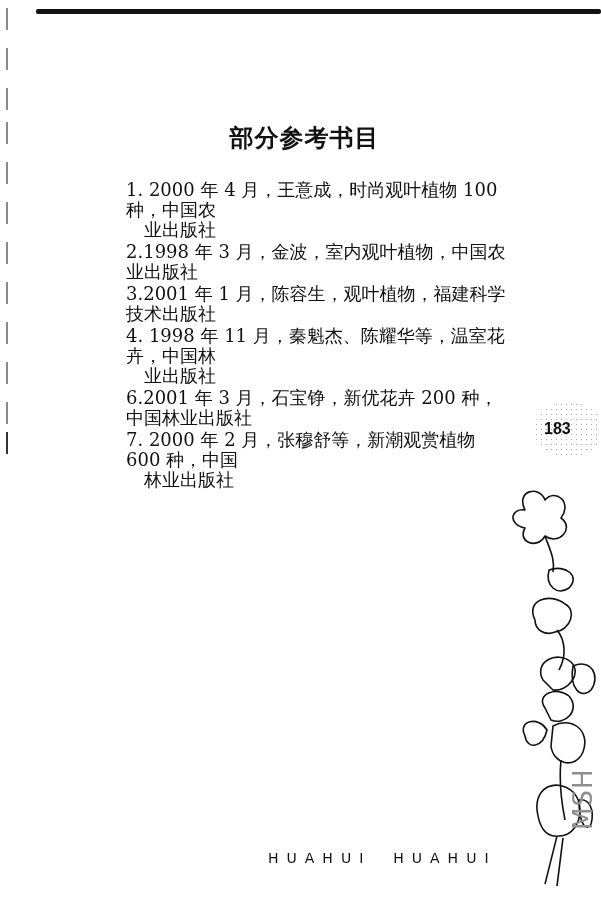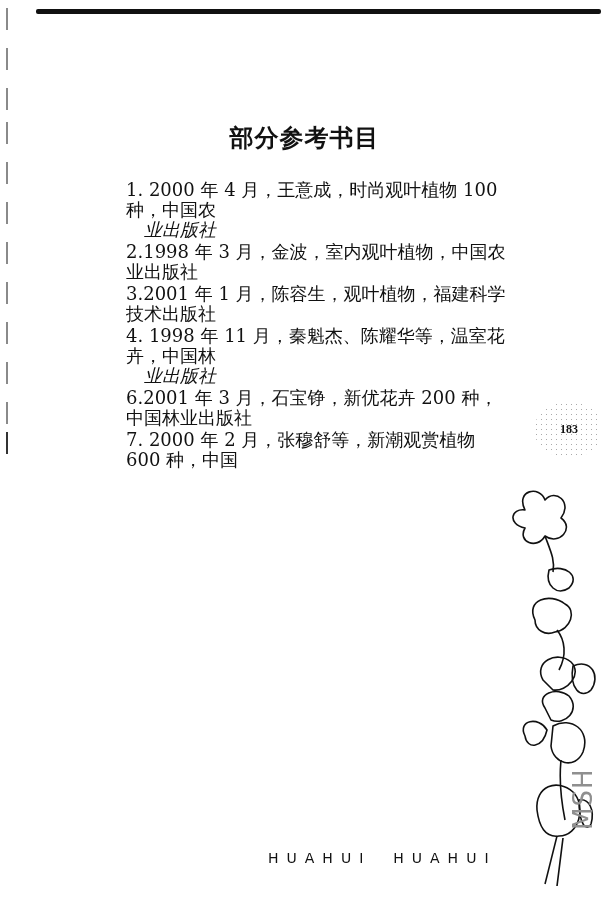--- a/index.html
+++ b/index.html
@@ -17,25 +17,25 @@
       position: absolute; left: 2px; width: 2px; background: #8a8a8a;
     }
     .title {
       position: absolute; left: 0; width: 601px; top: 122px;
       text-align: center; font-family: "DejaVu Sans", sans-serif;
       font-weight: bold; font-size: 24px; letter-spacing: 1px; padding-left: 8px;
       box-sizing: border-box;
     }
     .refs { position: absolute; left: 126px; top: 180px; width: 380px; }
     .ref { font-size: 18px; line-height: 20px; margin-bottom: 2px; }
-    .ref .cont { display: block; padding-left: 18px; font-style: italic; }
+    .ref .cont { display: block; padding-left: 18px; }
     .page-num {
       position: absolute; left: 544px; top: 418px; width: 50px; height: 22px;
-      font-weight: bold; font-size: 12px; text-align: center; line-height: 22px;
-      font-family: Liberation Serif, serif;
+      font-weight: bold; font-size: 16px; text-align: left; line-height: 22px;
+      font-family: Liberation Sans, sans-serif;
     }
     .page-num::before {
       content: ""; position: absolute; left: -10px; top: -16px; width: 70px; height: 56px;
       background-image: radial-gradient(#666 0.7px, transparent 0.9px);
       background-size: 5px 5px; border-radius: 50%; opacity: 0.55; z-index: -1;
     }
     .footer {
       position: absolute; left: 268px; top: 850px;
       font-family: "DejaVu Sans", sans-serif; font-size: 14px; letter-spacing: 8px;
     }
@@ -82,20 +82,21 @@
   </div>
   <div class="ref">
     <span>4.</span><span> 1998 年 11 月，秦魁杰、陈耀华等，温室花卉，中国林</span>
     <span class="cont">业出版社</span>
   </div>
   <div class="ref">
     <span>6.</span><span>2001 年 3 月，石宝铮，新优花卉 200 种，中国林业出版社</span>
   </div>
   <div class="ref">
     <span>7.</span><span> 2000 年 2 月，张穆舒等，新潮观赏植物 600 种，中国</span>
+    <span class="cont">林业出版社</span>
   </div>
 </div>
 
 <div class="page-num">183</div>
 
 <svg class="plant" viewBox="0 0 106 410" fill="none" stroke="#111" stroke-width="1.6" stroke-linejoin="round">
   <path d="M30 30 C20 10 45 5 50 20 C60 8 78 22 66 38 C80 48 64 66 50 56 C42 70 22 62 30 48 C12 44 16 28 30 30 Z"></path>
   <path d="M50 56 C56 72 60 80 58 92"></path>
   <path d="M54 90 C70 84 86 96 74 108 C62 116 50 106 54 90 Z"></path>
   <path d="M40 140 C30 120 55 112 70 124 C82 130 76 150 60 152 C50 156 40 150 40 140 Z"></path>

